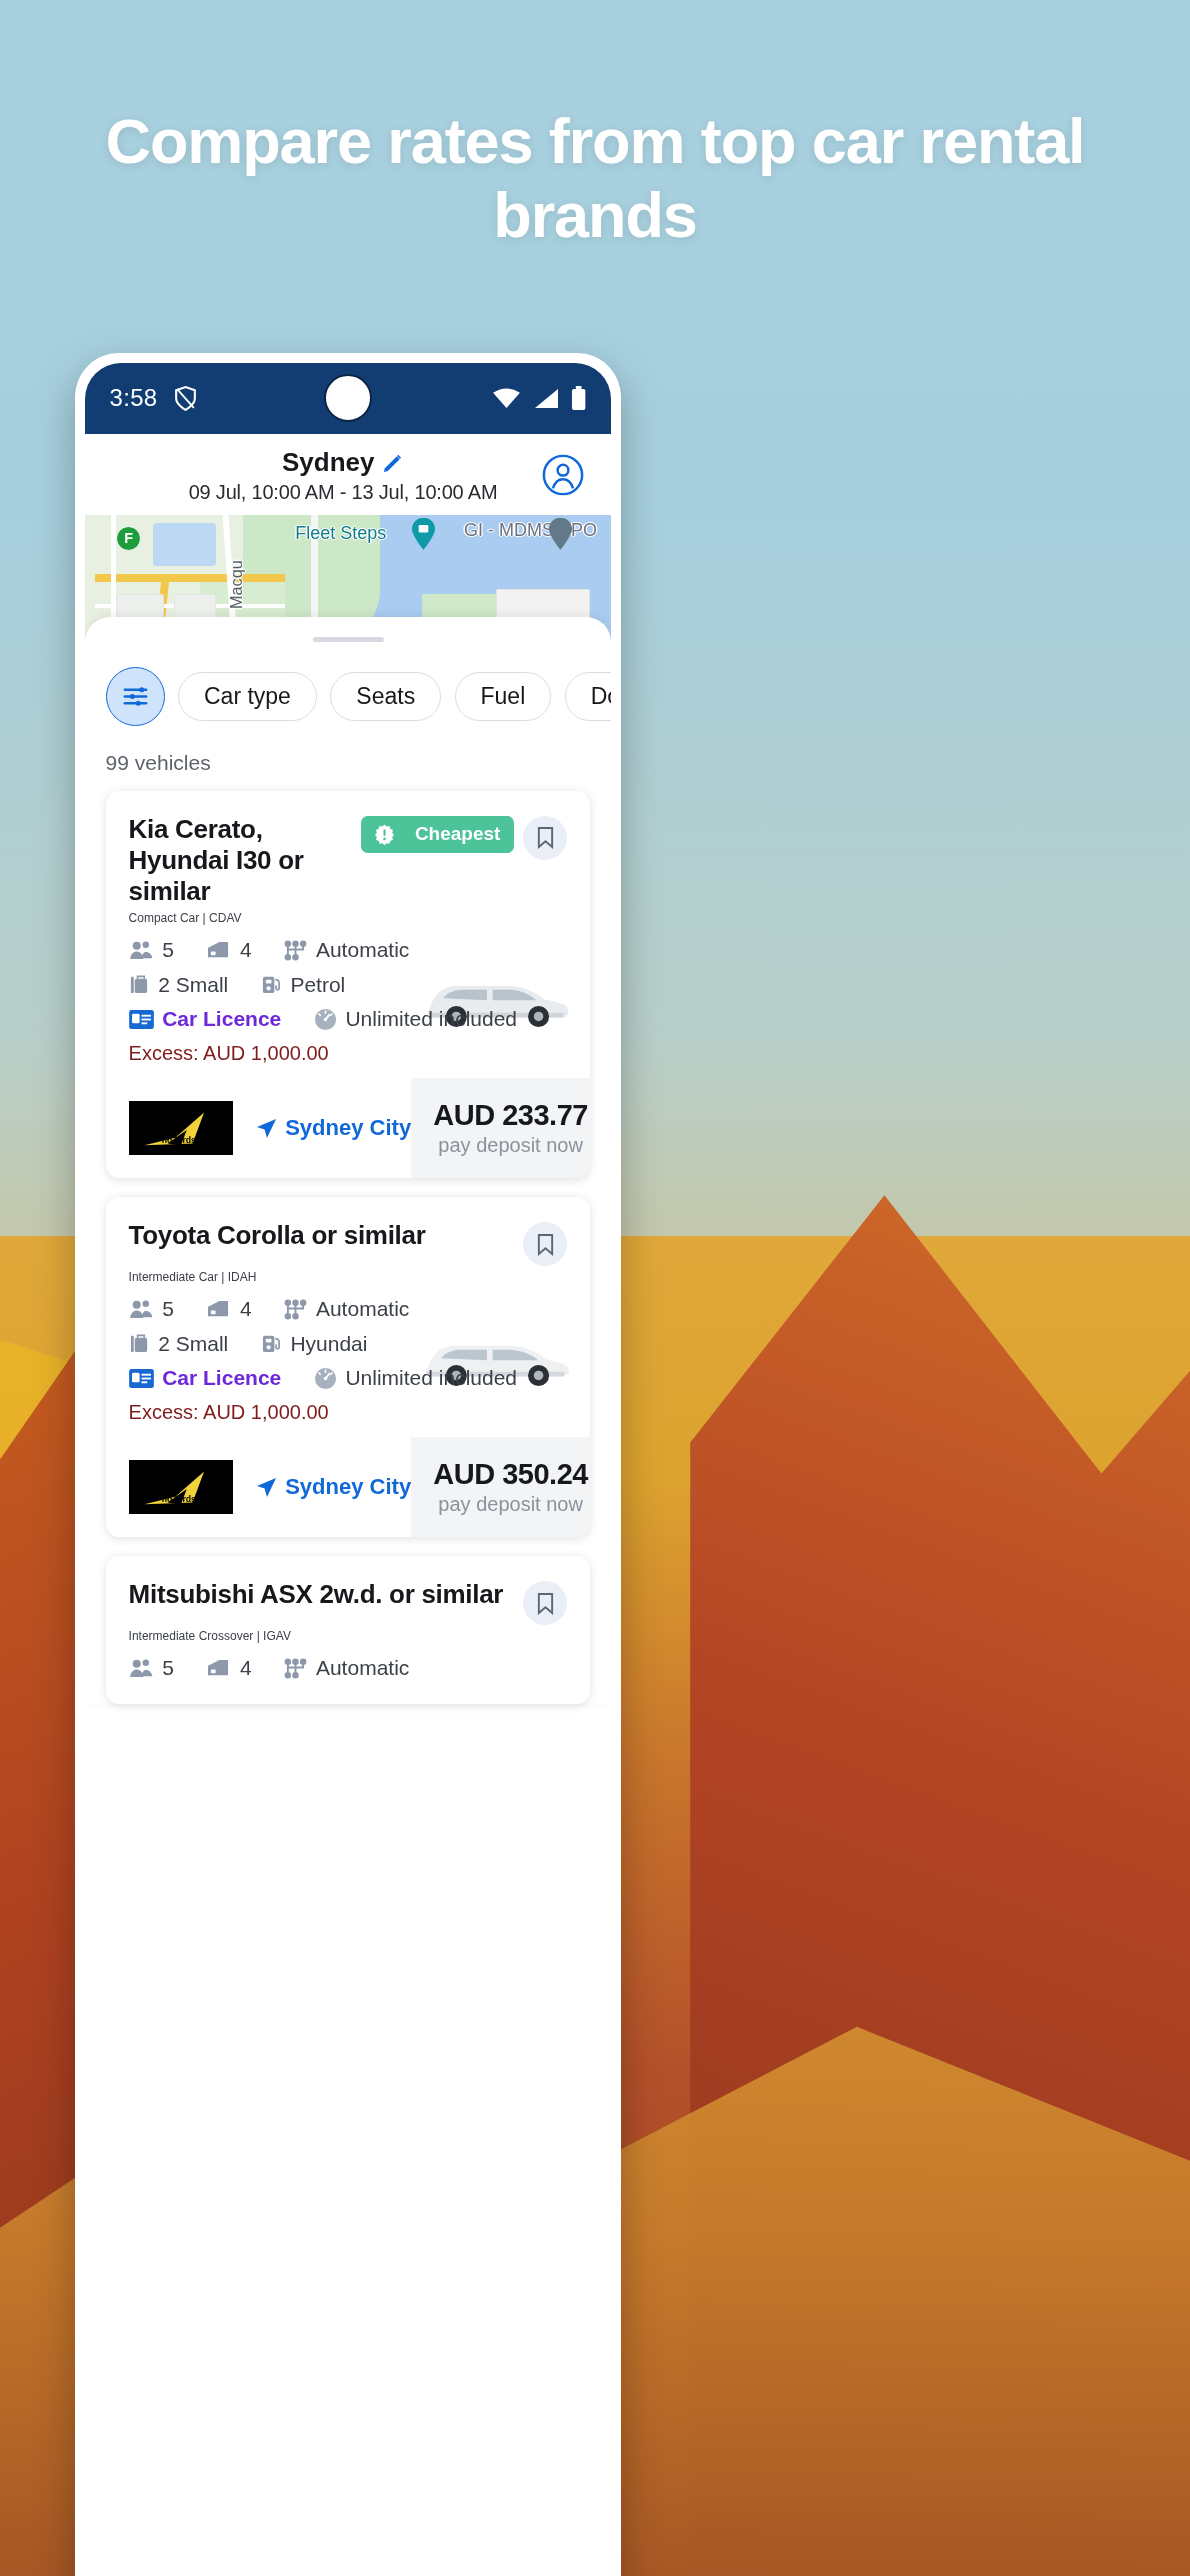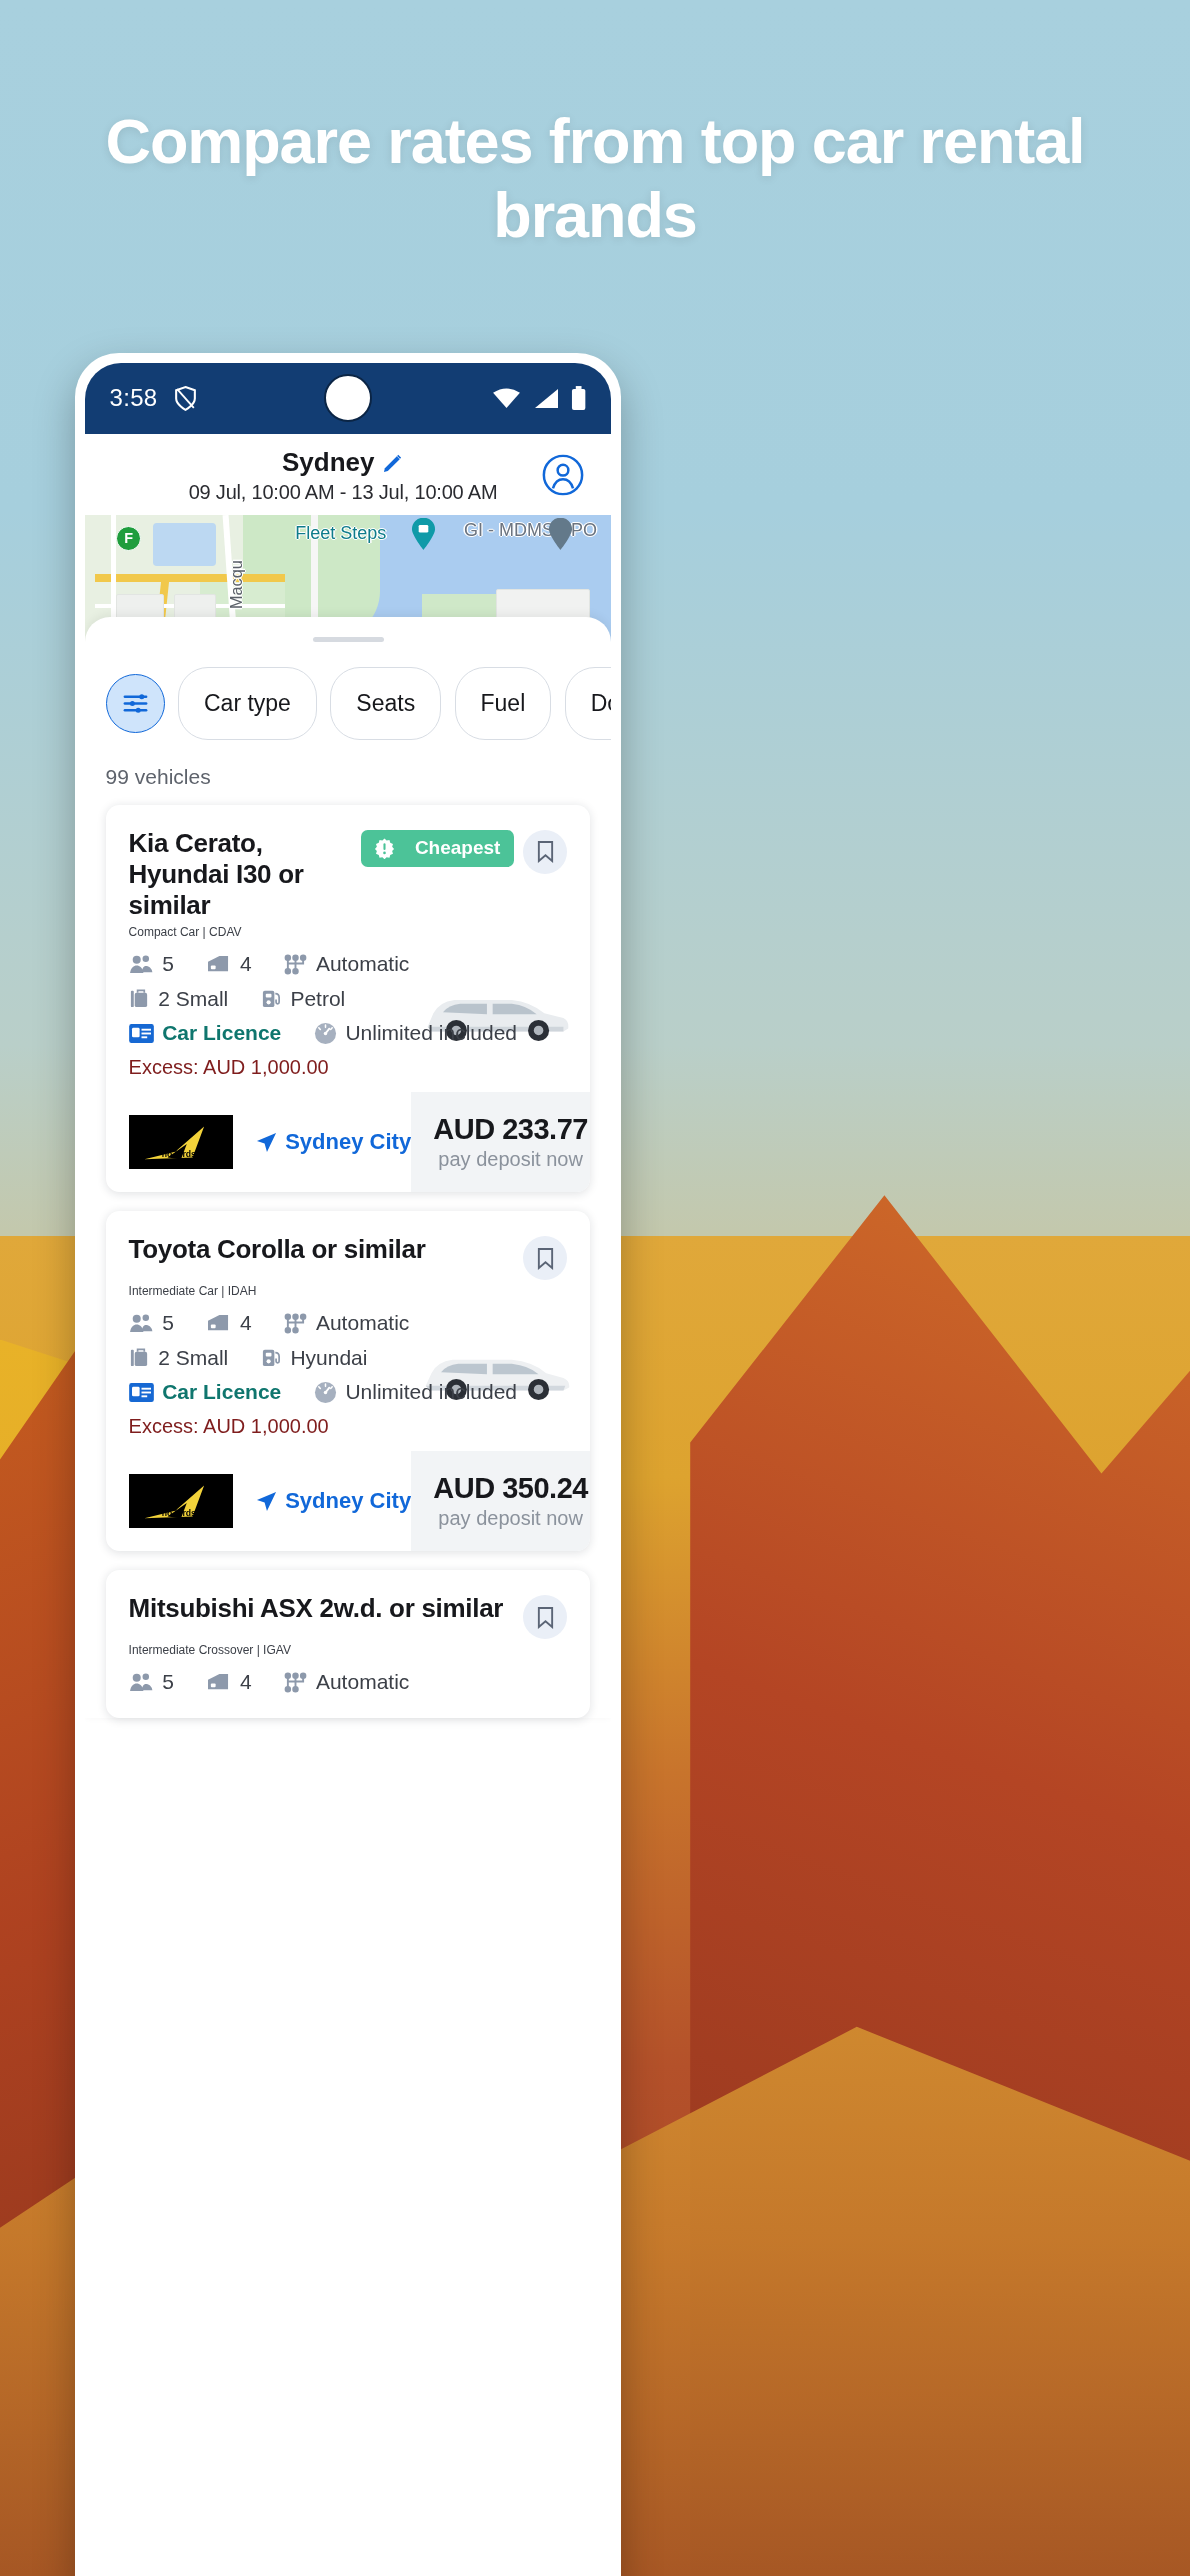--- a/index.html
+++ b/index.html
@@ -130,21 +130,21 @@
   .sheet {
     position:relative; margin-top:-25px; background:#fff;
     border-radius:25px 25px 0 0; padding-top:13.4px; z-index:5;
     box-shadow:0 -2.9px 9.6px rgba(0,0,0,.06);
   }
   .grabber { width:71px; height:5.8px; border-radius:2.9px; background:#d6dae0; margin:5.8px auto 0 auto; }
 
   
   .chips { display:flex; align-items:center; gap:13.4px; padding:25px 0 0 21px; overflow:hidden; }
   .chip {
-    flex:0 0 auto; height:73px; border:1.4px solid #d8dde4; border-radius:30px;
+    flex:0 0 auto; height:49px; border:1.4px solid #d8dde4; border-radius:30px;
     display:flex; align-items:center; padding:0 25px;
     font-size:23px; color:#17181c; background:#fff; white-space:nowrap;
   }
   .chip-filter {
     flex:0 0 auto; width:59px; height:59px; border-radius:50%;
     background:#cfe4fb; border:1.7px solid #1168d9;
     display:flex; align-items:center; justify-content:center;
   }
 
   .count { padding:25px 0 0 21px; font-size:21px; color:#5e636c; }
@@ -169,21 +169,21 @@
   }
   .bookmark-btn {
     flex:0 0 auto; width:44px; height:44px; border-radius:50%;
     background:#eaeff7; display:flex; align-items:center; justify-content:center;
     margin-top:1.9px;
   }
   .card-sub { font-size:12px; color:#3c4048; margin-top:3.8px; }
   .spec-rows { margin-top:13.4px; position:relative; z-index:2; }
   .spec-row { display:flex; align-items:center; gap:9.6px; margin-bottom:10.5px; font-size:21px; color:#3c4048; }
   .spec-item { display:flex; align-items:center; gap:8.6px; margin-right:23px; white-space:nowrap; }
-  .spec-item.blue { color:#0f766e; font-weight:600; }
+  .spec-item.blue { color:#6d28d9; font-weight:600; }
   .excess { font-size:20px; color:#7f1d1d; margin-top:1.9px; }
   .car-photo {
     position:absolute; right:17px; bottom:46px; width:153px; height:75px; z-index:1;
   }
   .card-foot {
     display:flex; align-items:stretch; border-top:0; min-height:100px;
   }
   .foot-left { flex:1; display:flex; align-items:center; gap:23px; padding:15.3px 0 15.3px 23px; }
   .logo-nobirds {
     width:104px; height:54px; background:#000; position:relative; overflow:hidden; flex:0 0 auto;

